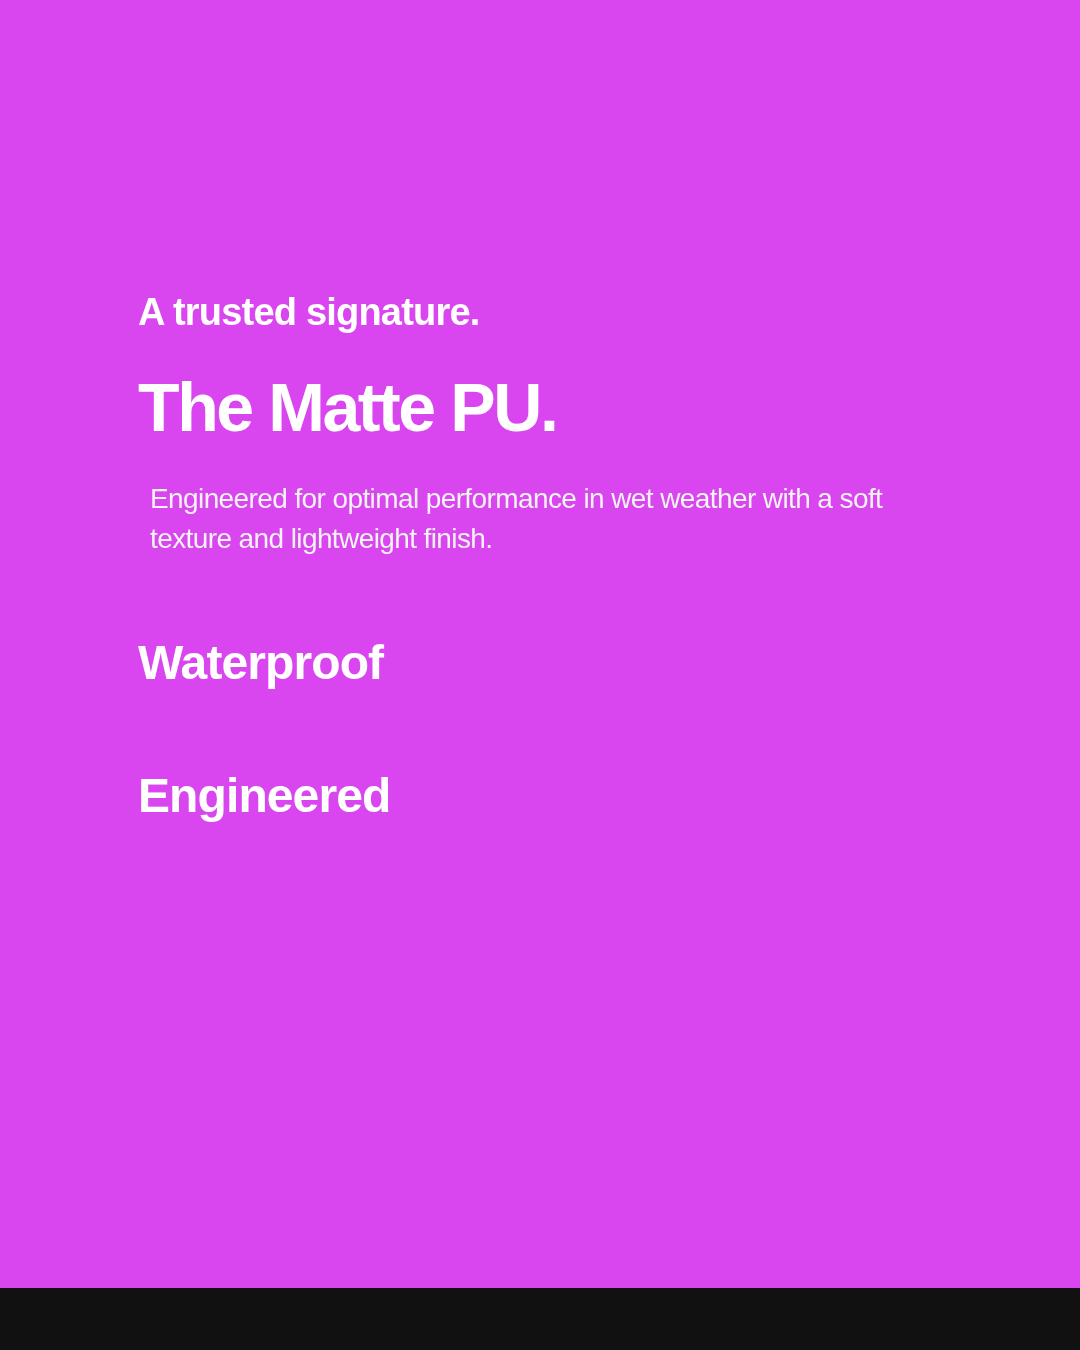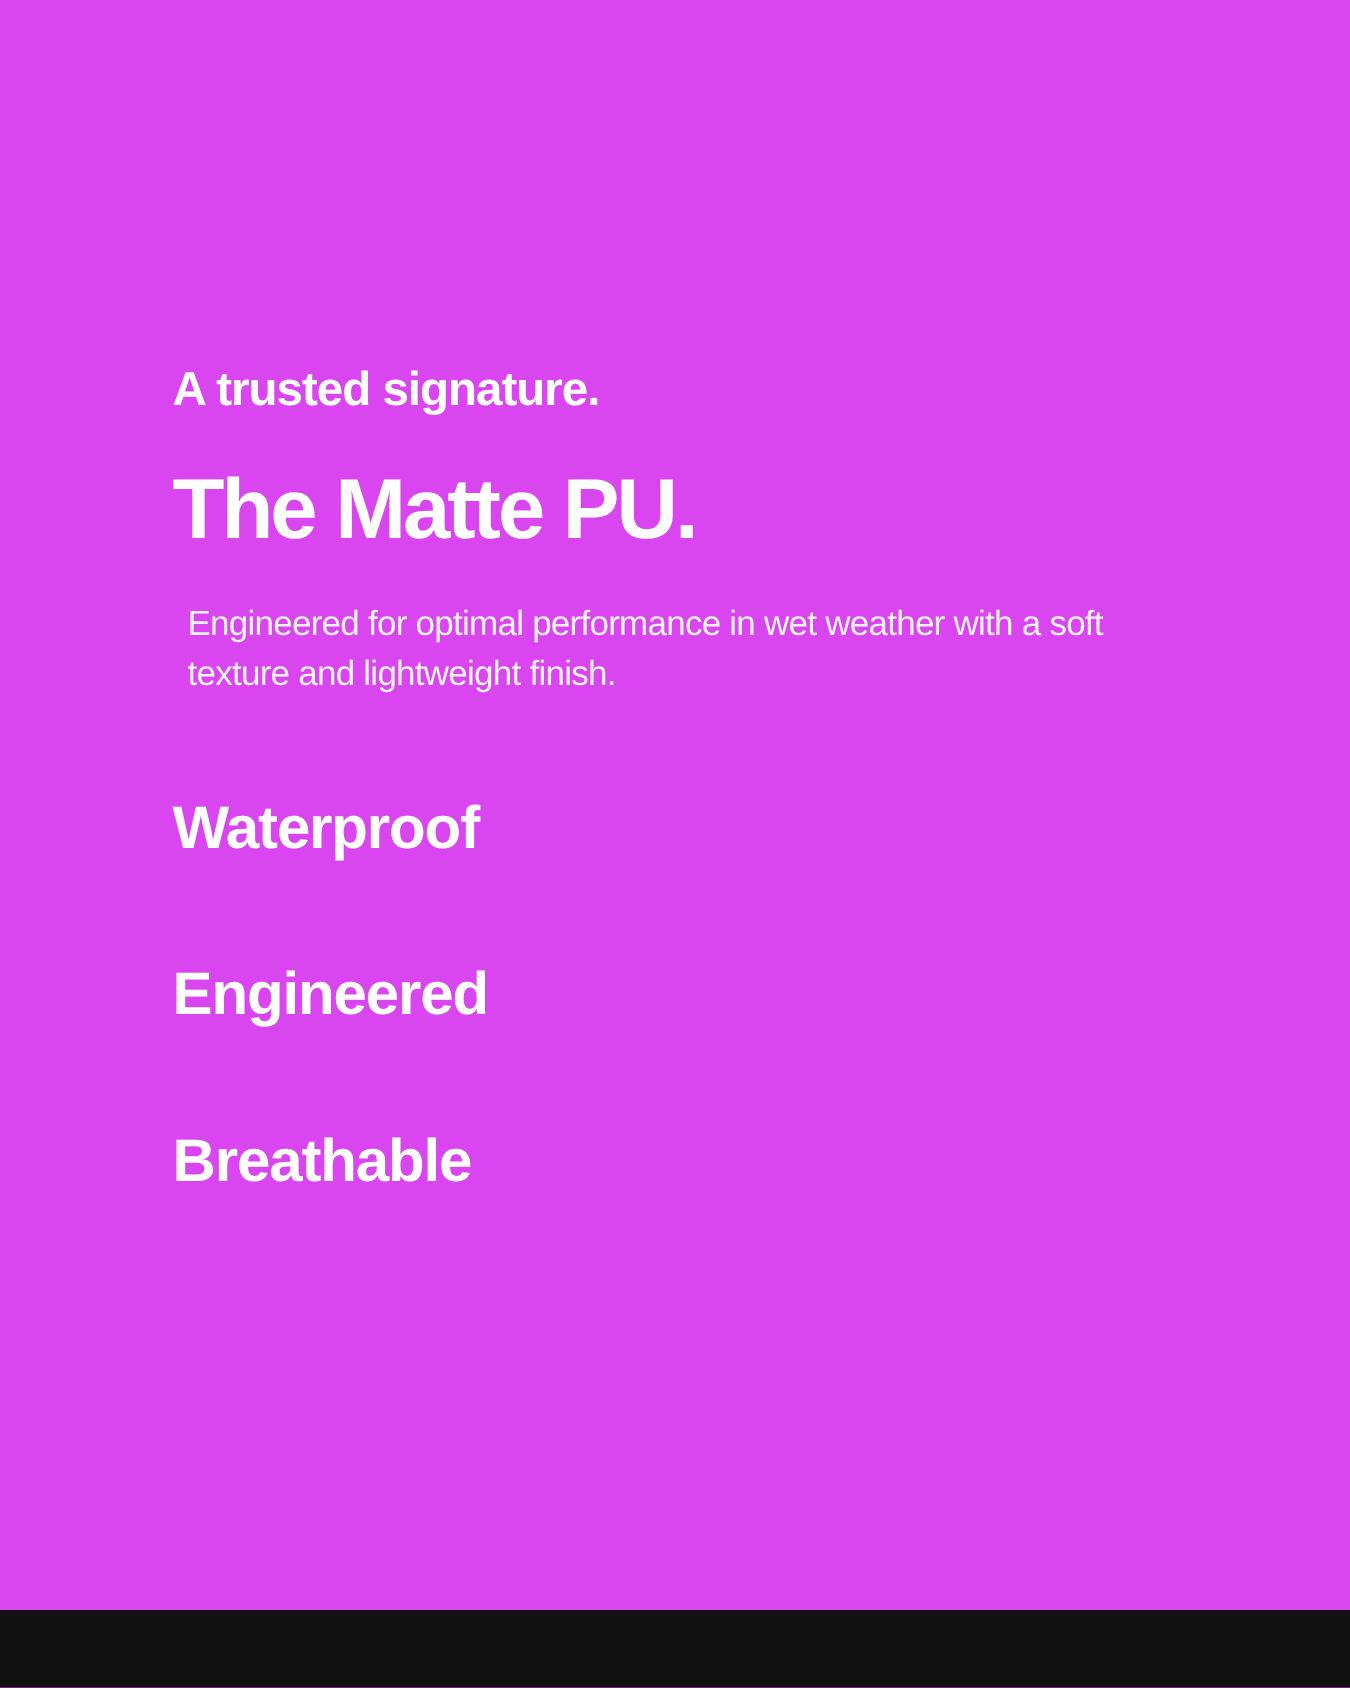--- a/index.html
+++ b/index.html
@@ -72,16 +72,15 @@
 <body>
 
 <div class="slide">
   <div class="content">
     <p class="eyebrow">A trusted signature.</p>
     <h1 class="headline">The Matte PU.</h1>
     <p class="subcopy">Engineered for optimal performance in wet weather with a soft texture and lightweight finish.</p>
     <ul class="features">
       <li class="feature">Waterproof</li>
       <li class="feature">Engineered</li>
-      <li class="feature">Breathable</li>
     </ul>
   </div>
 </div>
 
 </body></html>

